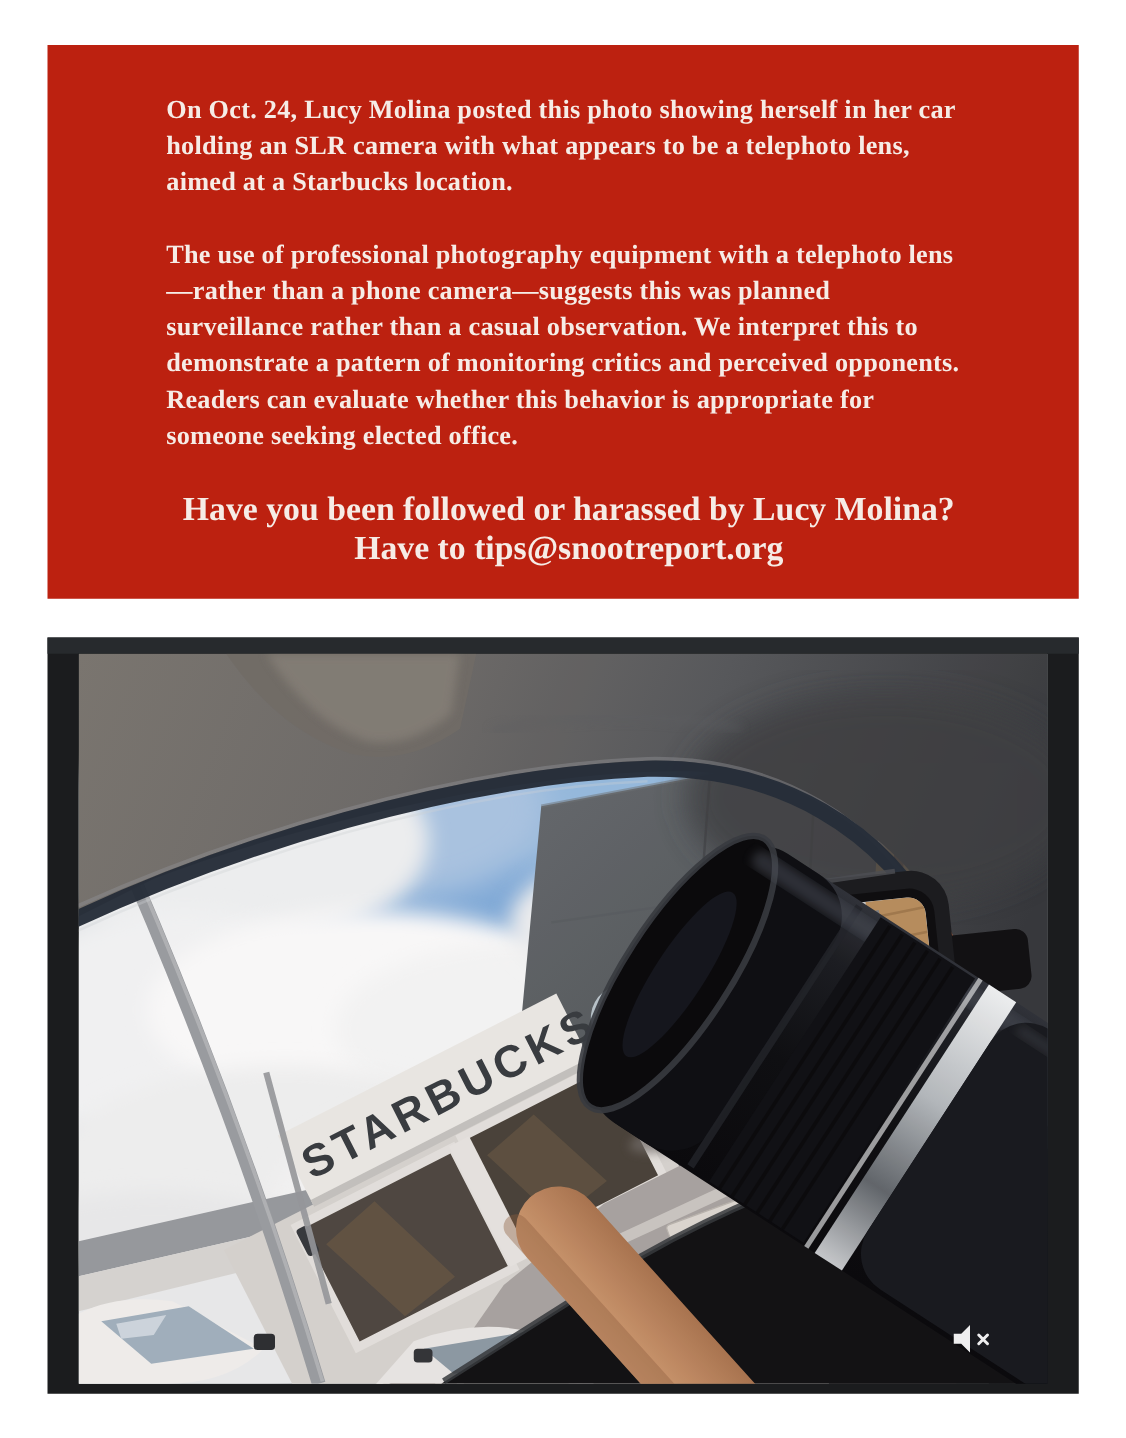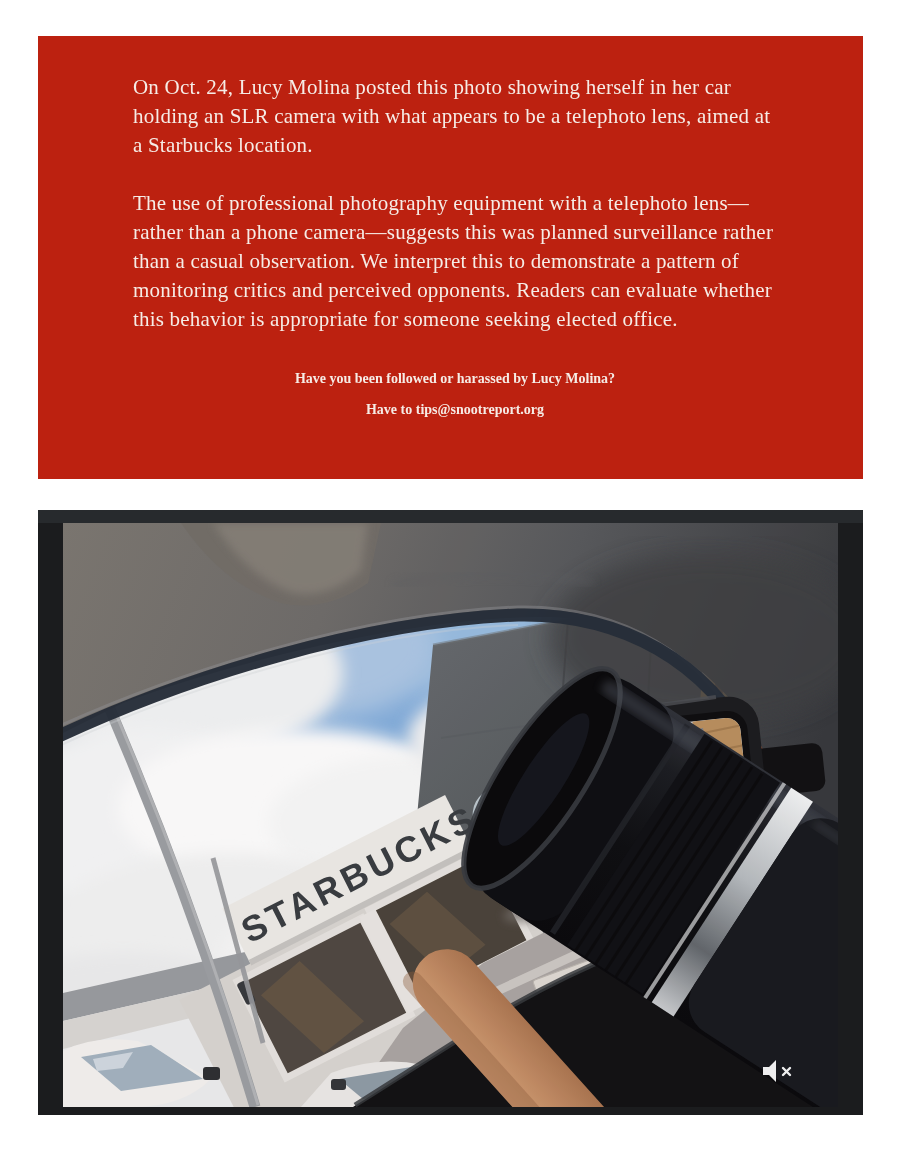--- a/index.html
+++ b/index.html
@@ -5,23 +5,23 @@
   html,body{margin:0;padding:0;}
   body{
     width:901px;height:1150px;position:relative;background:#ffffff;
     font-family:"Liberation Serif", serif;overflow:hidden;
   }
   .red-card{
     position:absolute;left:38px;top:36px;width:825px;height:443px;
     background:#bc2110;color:#f6ece6;box-sizing:border-box;
     padding:37px 86px 0 95px;
   }
-  .red-card p{font-size:21px;line-height:29px;margin:0 0 29px 0;letter-spacing:.2px;}
+  .red-card p{font-size:21px;line-height:29px;margin:0 0 29px 0;letter-spacing:.2px;font-weight:bold;}
   .red-card .cta{
-    margin-top:16px;text-align:center;font-weight:bold;font-size:14px;line-height:31px;
+    margin-top:16px;text-align:center;font-weight:bold;font-size:27px;line-height:31px;
   }
   .photo-frame{
     position:absolute;left:38px;top:510px;width:825px;height:605px;
     background:#1b1c1e;
   }
   .photo-topbar{
     position:absolute;left:0;top:0;width:825px;height:13px;background:#272a2d;
   }
   .photo-inner{
     position:absolute;left:25px;top:13px;width:775px;height:584px;background:#0c0d0f;

